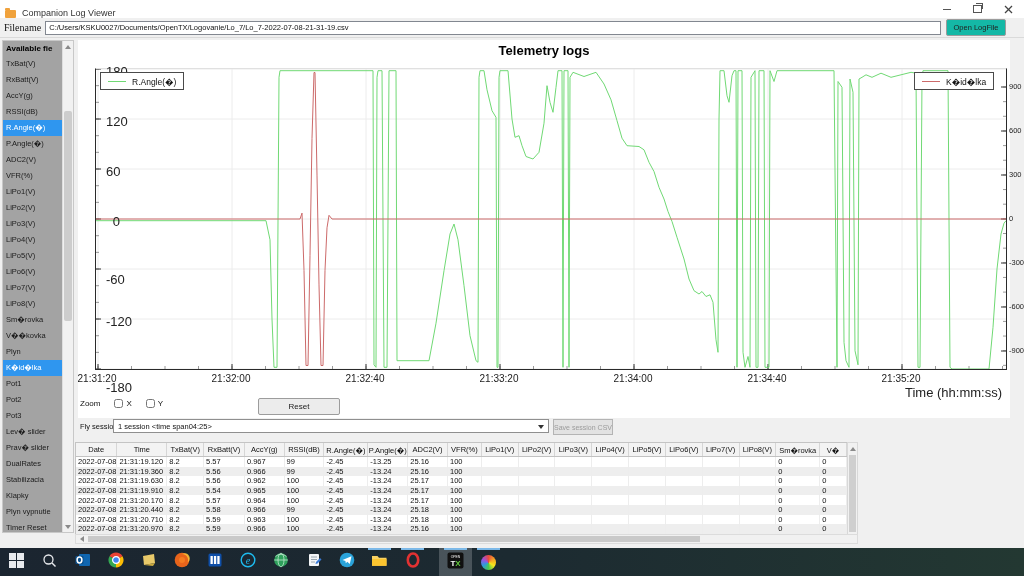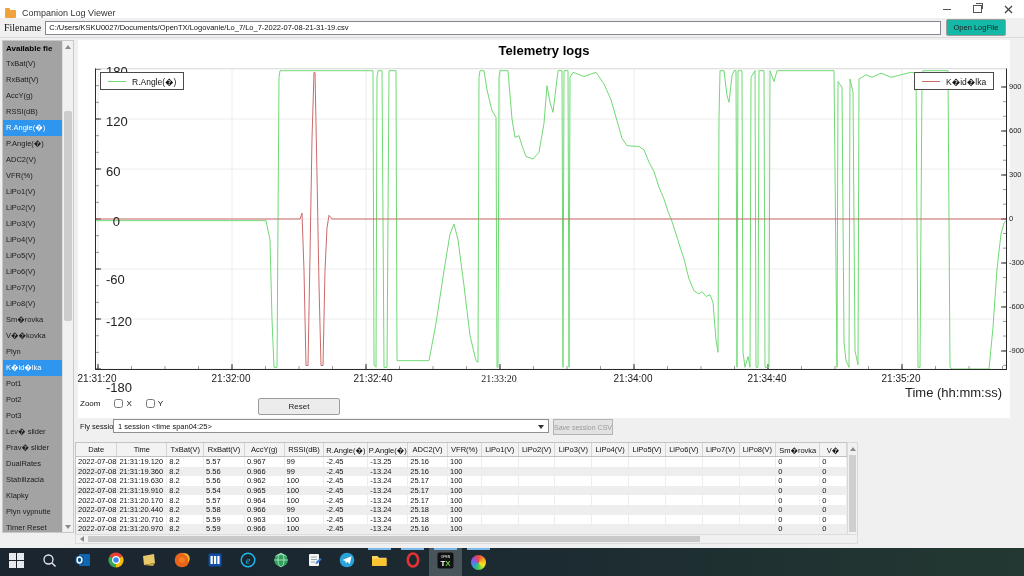--- a/index.html
+++ b/index.html
@@ -79,21 +79,21 @@
   .tbl-vthumb{position:absolute;left:1px;right:1px;top:12px;bottom:2px;background:#cfcfcf;}
   .tbl-hscroll{position:absolute;left:75px;top:534px;width:783px;height:10px;background:#f1f1f1;border:1px solid #dcdcdc;box-sizing:border-box;}
   .h-arr{position:absolute;left:1px;top:1px;width:9px;height:6px;display:flex;align-items:center;justify-content:center;}
   .tri-left{width:0;height:0;border-top:3px solid transparent;border-bottom:3px solid transparent;border-right:4px solid #8a8a8a;}
   .tbl-hthumb{position:absolute;left:12px;top:1px;width:612px;height:6px;background:#c9c9c9;}
   
   .taskbar{position:absolute;left:0;top:548px;width:1024px;height:28px;
     background:linear-gradient(90deg,#1b2530 0%,#1c2a31 50%,#233832 100%);display:flex;align-items:center;}
   .tb-icons{display:flex;height:100%;}
   .tb-btn{width:33px;height:28px;display:flex;align-items:center;justify-content:center;position:relative;}
-  .tb-btn.active{background:rgba(255,255,255,0.20);}
+  .tb-btn.active{background:rgba(255,255,255,0.20);margin-left:10px;}
   .tb-btn.running:before{content:"";position:absolute;top:0;left:5px;right:5px;height:2px;background:#7db9e8;}
 </style>
 </head>
 <body>
 
 <div class="titlebar">
   <div class="app-icon"></div>
   <span class="titlebar-title">Companion Log Viewer</span>
   <div class="win-btns">
     <div class="win-btn">
@@ -289,22 +289,22 @@
       <div class="ytick" style="left: 0px; top: 340px;">-180</div>
       <div class="ytick-r" style="top: 42px;">900</div>
       <div class="ytick-r" style="top: 86px;">600</div>
       <div class="ytick-r" style="top: 130px;">300</div>
       <div class="ytick-r" style="top: 174px;">0</div>
       <div class="ytick-r" style="top: 218px;">-300</div>
       <div class="ytick-r" style="top: 262px;">-600</div>
       <div class="ytick-r" style="top: 306px;">-900</div>
       <div class="xtick" style="left: 19px;">21:31:20</div>
       <div class="xtick" style="left: 153px;">21:32:00</div>
-      <div class="xtick" style="left: 295px;">21:32:40</div>
-      <div class="xtick" style="left: 421px; font-family: Liberation Serif, serif;">21:33:20</div>
+      <div class="xtick" style="left: 287px;">21:32:40</div>
+      <div class="xtick" style="left: 421px;">21:33:20</div>
       <div class="xtick" style="left: 555px;">21:34:00</div>
       <div class="xtick" style="left: 689px;">21:34:40</div>
       <div class="xtick" style="left: 823px;">21:35:20</div>
     </div>
   <div class="xaxis-label">Time (hh:mm:ss)</div>
 </div>
 
 <div class="zoom-row">
   <span>Zoom</span>
   <input type="checkbox" style="">

